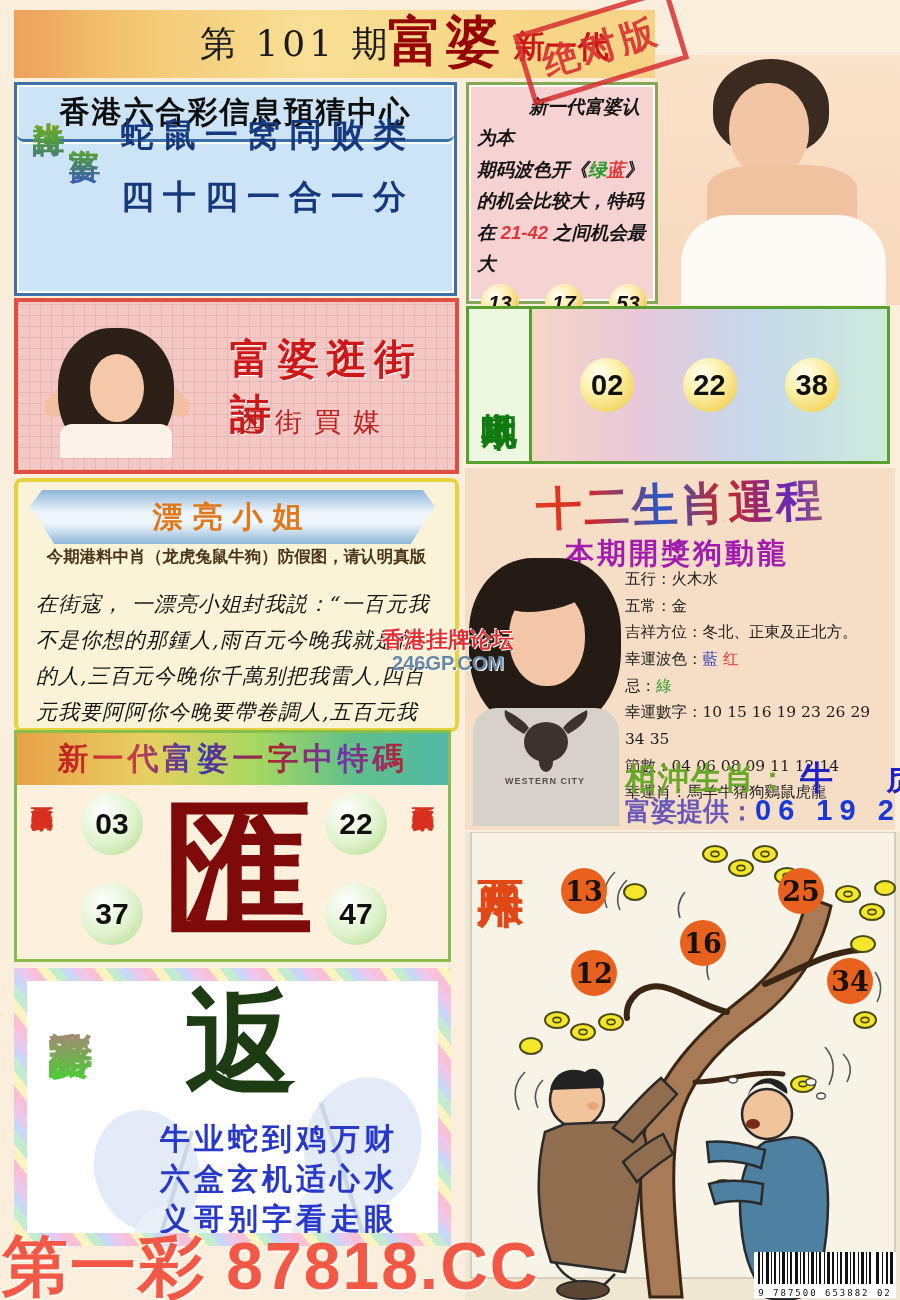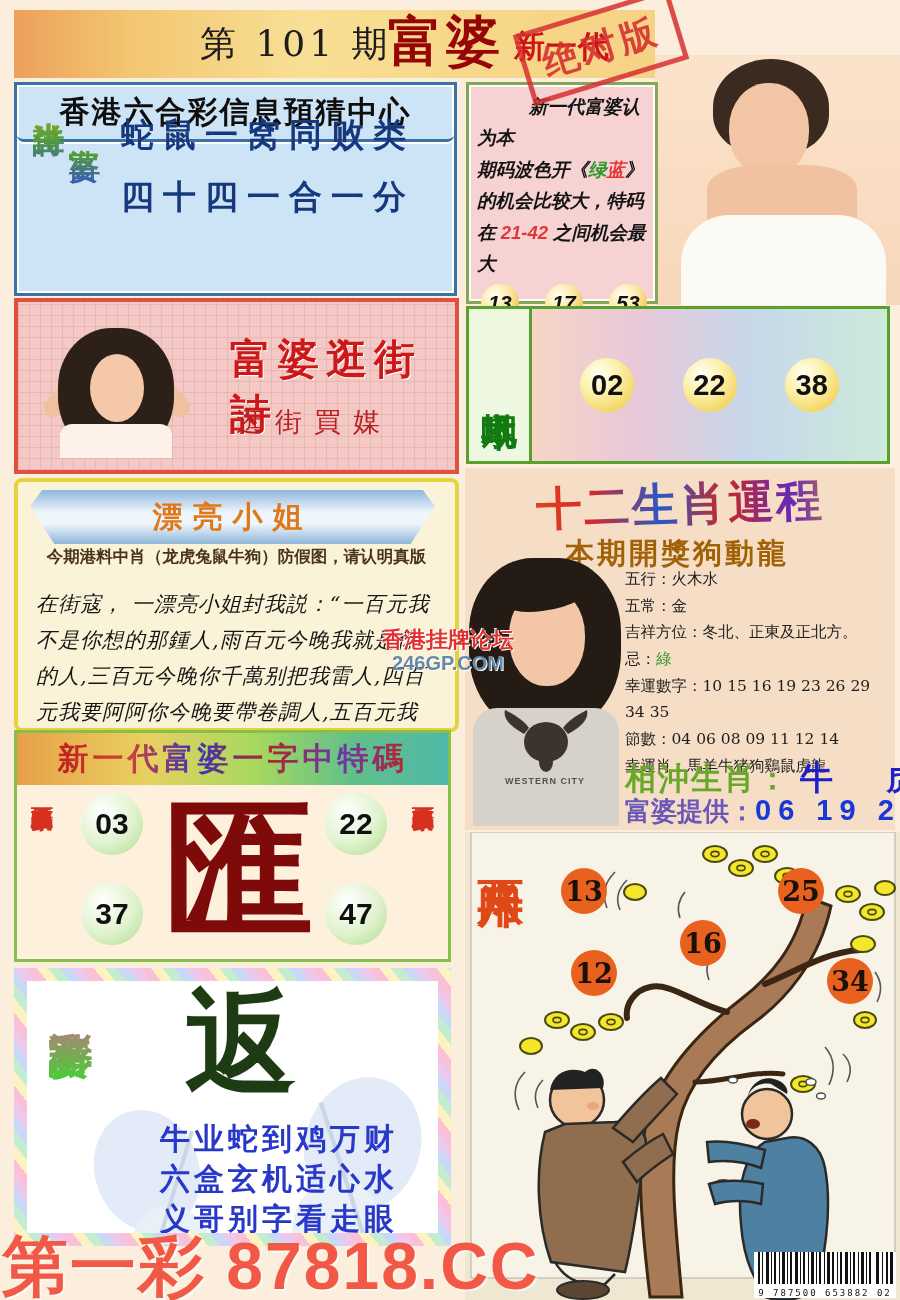--- a/index.html
+++ b/index.html
@@ -95,21 +95,21 @@
   .watermark{left:382px;top:628px;z-index:12;text-align:center;line-height:1.1;}
   .watermark .w1{font-size:22px;font-weight:900;color:#e23030;text-shadow:1px 1px 0 #fff,-1px -1px 0 #fff;}
   .watermark .w2{font-size:20px;font-weight:900;color:#6888a8;text-shadow:1px 1px 0 #fff;}
 
   
   .zodiac{left:465px;top:468px;width:430px;height:362px;background:#f6ddc6;}
   .zodiac-title{position:absolute;left:30px;top:6px;width:370px;text-align:center;
     font-family:"DejaVu Serif",serif;font-size:46px;font-weight:900;letter-spacing:2px;transform:rotate(-2deg);
     background:linear-gradient(90deg,#e85818,#d82828 25%,#2858c8 45%,#c82828 62%,#6828b8 80%,#e8a018);
     -webkit-background-clip:text;background-clip:text;color:transparent;}
-  .zodiac-sub{position:absolute;left:100px;top:66px;font-size:29px;font-weight:900;color:#a16207;letter-spacing:3px;}
+  .zodiac-sub{position:absolute;left:100px;top:66px;font-size:29px;font-weight:900;color:#a21caf;letter-spacing:3px;}
   .photoC{position:absolute;left:4px;top:90px;width:152px;height:268px;overflow:hidden;}
   .photoC .hair{position:absolute;left:0px;top:0px;width:152px;height:175px;background:#241c14;border-radius:42% 42% 46% 46%;}
   .photoC .face{position:absolute;left:40px;top:30px;width:76px;height:98px;background:#f2c6a6;border-radius:48%;}
   .photoC .bang{position:absolute;left:34px;top:18px;width:92px;height:34px;background:#241c14;border-radius:0 0 60% 40%;transform:rotate(-8deg);}
   .photoC .tank{position:absolute;left:4px;top:150px;width:146px;height:118px;background:#d6d2ca;border-radius:24px 24px 0 0;}
   .photoC .tee-text{position:absolute;left:0;top:218px;width:152px;text-align:center;font-size:9px;font-weight:700;color:#56504a;letter-spacing:1px;}
   .z-rows{position:absolute;left:160px;top:98px;width:266px;font-family:"DejaVu Serif",serif;font-size:15.5px;color:#1e1e1e;line-height:1.72;}
   .z-clash{position:absolute;left:160px;top:288px;white-space:nowrap;}
   .z-clash .lab{font-family:"DejaVu Serif",serif;font-size:31px;font-weight:900;color:#68a828;letter-spacing:2px;}
   .z-clash .val{font-size:33px;font-weight:900;color:#2020c8;letter-spacing:22px;margin-left:10px;}
@@ -251,20 +251,21 @@
           <path d="M95 26 C110 18 116 10 114 2 C102 8 94 14 90 20 Z" fill="#3a342c"></path>
           <ellipse cx="73" cy="54" rx="7" ry="10" fill="#3a342c"></ellipse>
         </svg>
       </div>
       <div class="tee-text">WESTERN CITY</div>
     </div>
     <div class="z-rows">
       <div><span>五行：</span><span>火木水</span></div>
       <div><span>五常：</span><span>金</span></div>
       <div><span>吉祥方位：</span><span>冬北、正東及正北方。</span></div>
+      <div><span>幸運波色：</span><span class="c-blue">藍</span> <span class="c-red">红</span></div>
       <div><span>忌：</span><span class="c-green">綠</span></div>
       <div><span>幸運數字：</span><span>10 15 16 19 23 26 29 34 35</span></div>
       <div><span>節數：</span><span>04 06 08 09 11 12 14</span></div>
       <div><span>幸運肖：</span><span>馬羊牛猪狗鷄鼠虎龍</span></div>
     </div>
     <div class="z-clash">
       <span class="lab">相沖生肖：</span><span class="val">牛 虎</span>
     </div>
     <div class="z-provide">
       <span class="lab">富婆提供：</span><span class="val">06 19 26</span>

